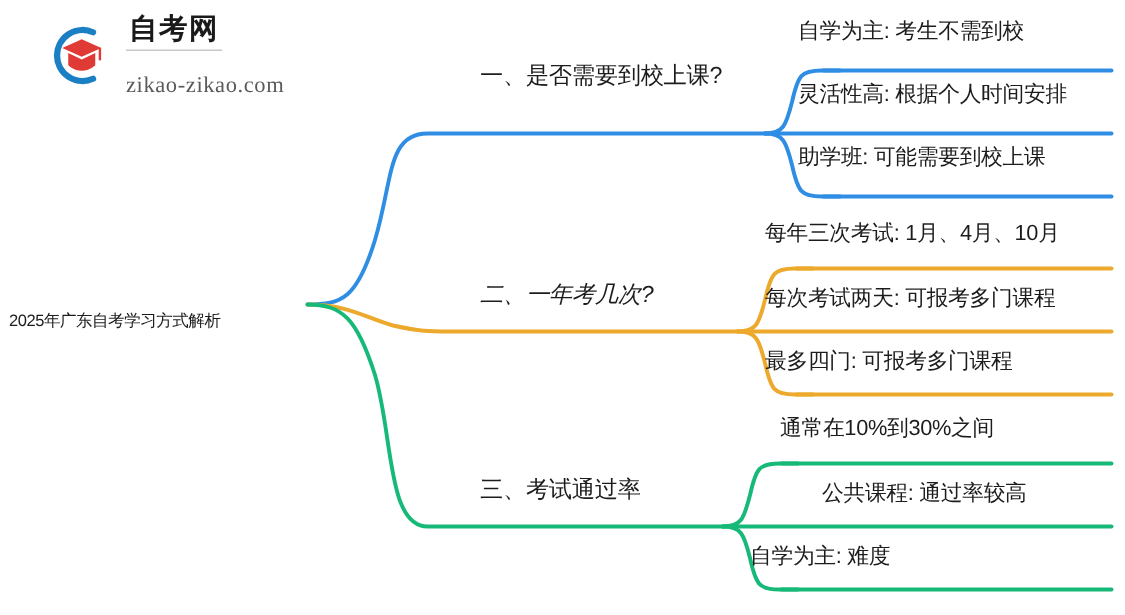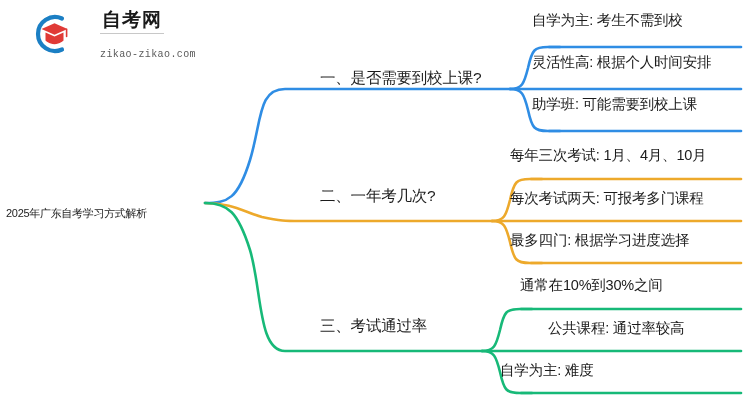--- a/index.html
+++ b/index.html
@@ -23,21 +23,21 @@
     height: 410px;
   }
 
   
   .logo-block {
     position: absolute;
     left: 30px;
     top: 8px;
     display: flex;
     align-items: center;
-    gap: 24px;
+    gap: 8px;
   }
   .logo-mark {
     width: 46px;
     height: 46px;
     position: relative;
     flex: 0 0 auto;
   }
   .logo-text-wrap {
     display: flex;
     flex-direction: column;
@@ -48,25 +48,25 @@
   .logo-title {
     font-size: 19px;
     font-weight: bold;
     color: #1a1a1a;
     letter-spacing: 1px;
     line-height: 1.1;
     padding: 0 2px 2px 2px;
     border-bottom: 1px solid #c8c8c8;
   }
   .logo-domain {
-    font-size: 10px;
+    font-size: 15px;
     color: #5a5a5a;
     letter-spacing: 0.4px;
     margin-top: 15px;
-    font-family: Liberation Mono, monospace;
+    font-family: Liberation Serif, serif;
   }
 
   
   .node-label {
     position: absolute;
     white-space: nowrap;
     color: #1c1c1c;
     font-family: "Liberation Sans", "DejaVu Sans", sans-serif;
   }
   .root-label {
@@ -79,22 +79,22 @@
   .branch-label {
     font-size: 15.5px;
     letter-spacing: -0.2px;
   }
   .leaf-label {
     font-size: 14.5px;
     letter-spacing: -0.2px;
     text-align: center;
   }
 
-  .branch-1-label { left: 320px; top: 68px; }
-  .branch-2-label { left: 320px; top: 186px; }
+  .branch-1-label { left: 320px; top: 40px; }
+  .branch-2-label { left: 320px; top: 186px; font-style: italic; }
   .branch-3-label { left: 320px; top: 316px; }
 
   .leaf-1-1 { left: 532px; top: 11px; }
   .leaf-1-2 { left: 532px; top: 53px; }
   .leaf-1-3 { left: 532px; top: 95px; }
 
   .leaf-2-1 { left: 510px; top: 146px; }
   .leaf-2-2 { left: 510px; top: 189px; }
   .leaf-2-3 { left: 510px; top: 231px; }
 
@@ -165,17 +165,17 @@
 <div class="node-label branch-label branch-1-label">一、是否需要到校上课?</div>
 <div class="node-label branch-label branch-2-label">二、一年考几次?</div>
 <div class="node-label branch-label branch-3-label">三、考试通过率</div>
 
 <div class="node-label leaf-label leaf-1-1">自学为主: 考生不需到校</div>
 <div class="node-label leaf-label leaf-1-2">灵活性高: 根据个人时间安排</div>
 <div class="node-label leaf-label leaf-1-3">助学班: 可能需要到校上课</div>
 
 <div class="node-label leaf-label leaf-2-1">每年三次考试: 1月、4月、10月</div>
 <div class="node-label leaf-label leaf-2-2">每次考试两天: 可报考多门课程</div>
-<div class="node-label leaf-label leaf-2-3">最多四门: 根据学习进度选择</div>
+<div class="node-label leaf-label leaf-2-3">最多四门: 可报考多门课程</div>
 
 <div class="node-label leaf-label leaf-3-1">通常在10%到30%之间</div>
 <div class="node-label leaf-label leaf-3-2">公共课程: 通过率较高</div>
 <div class="node-label leaf-label leaf-3-3">自学为主: 难度</div>
 
 </body></html>

